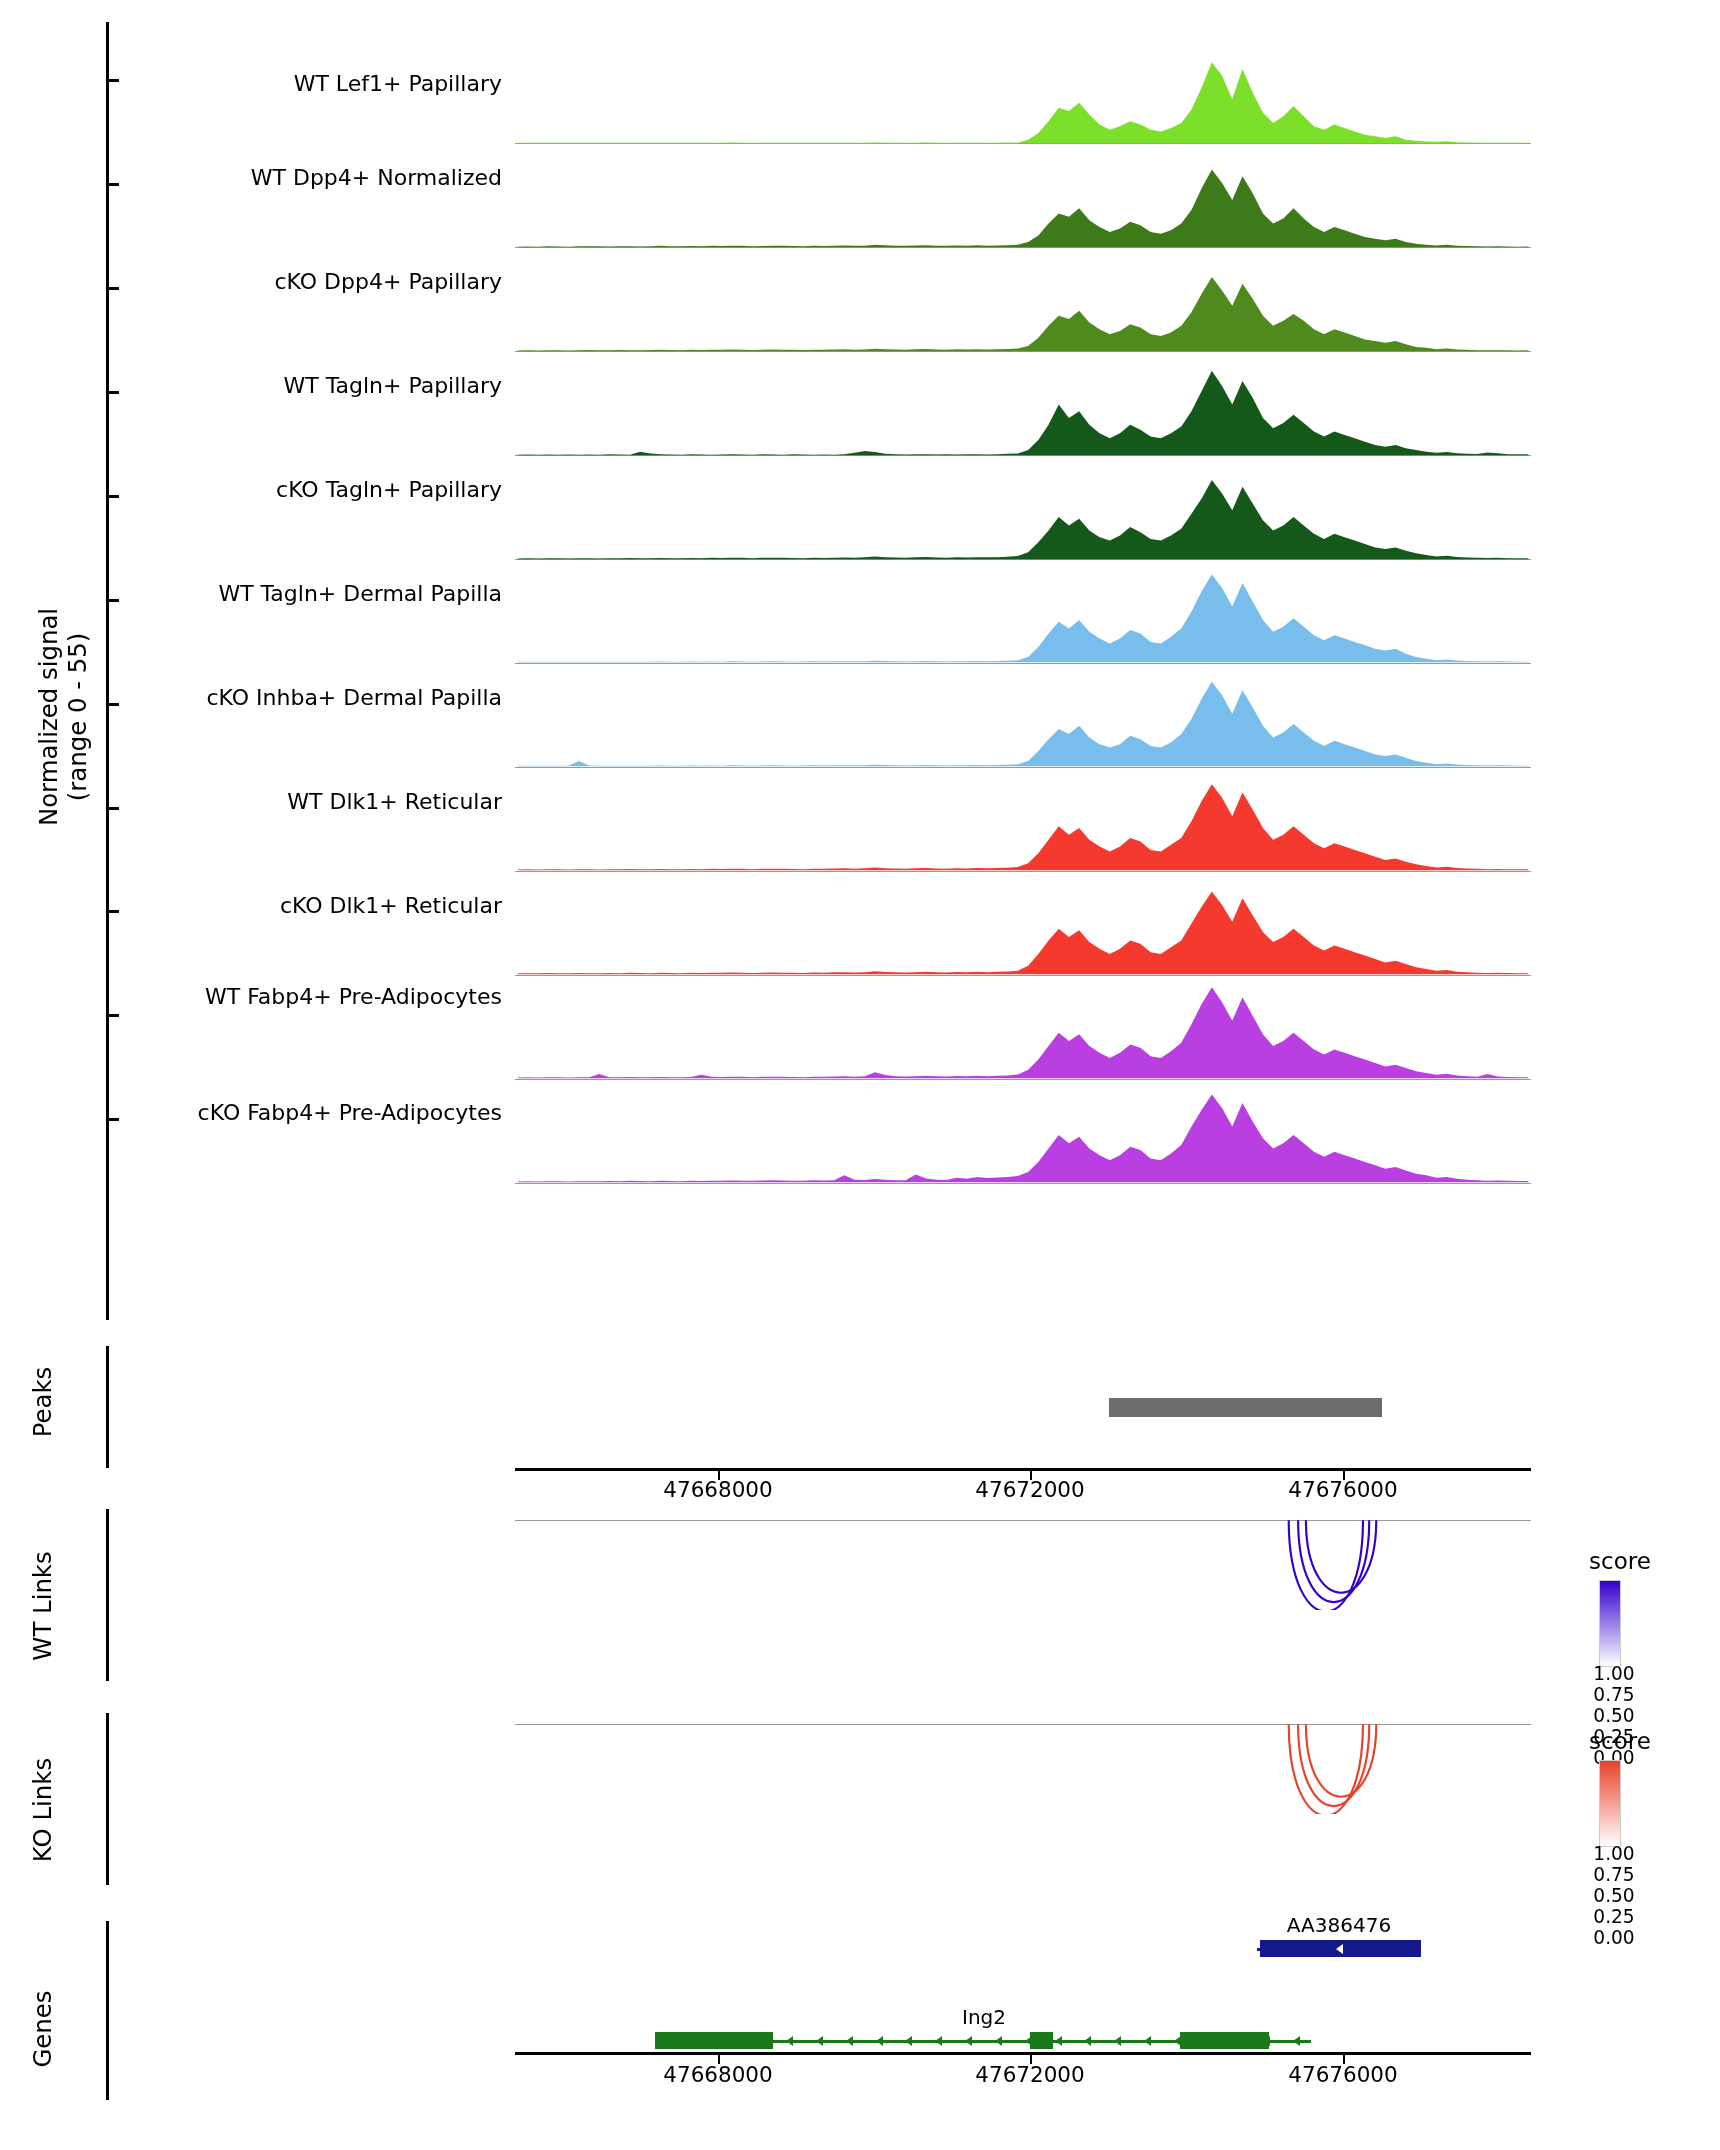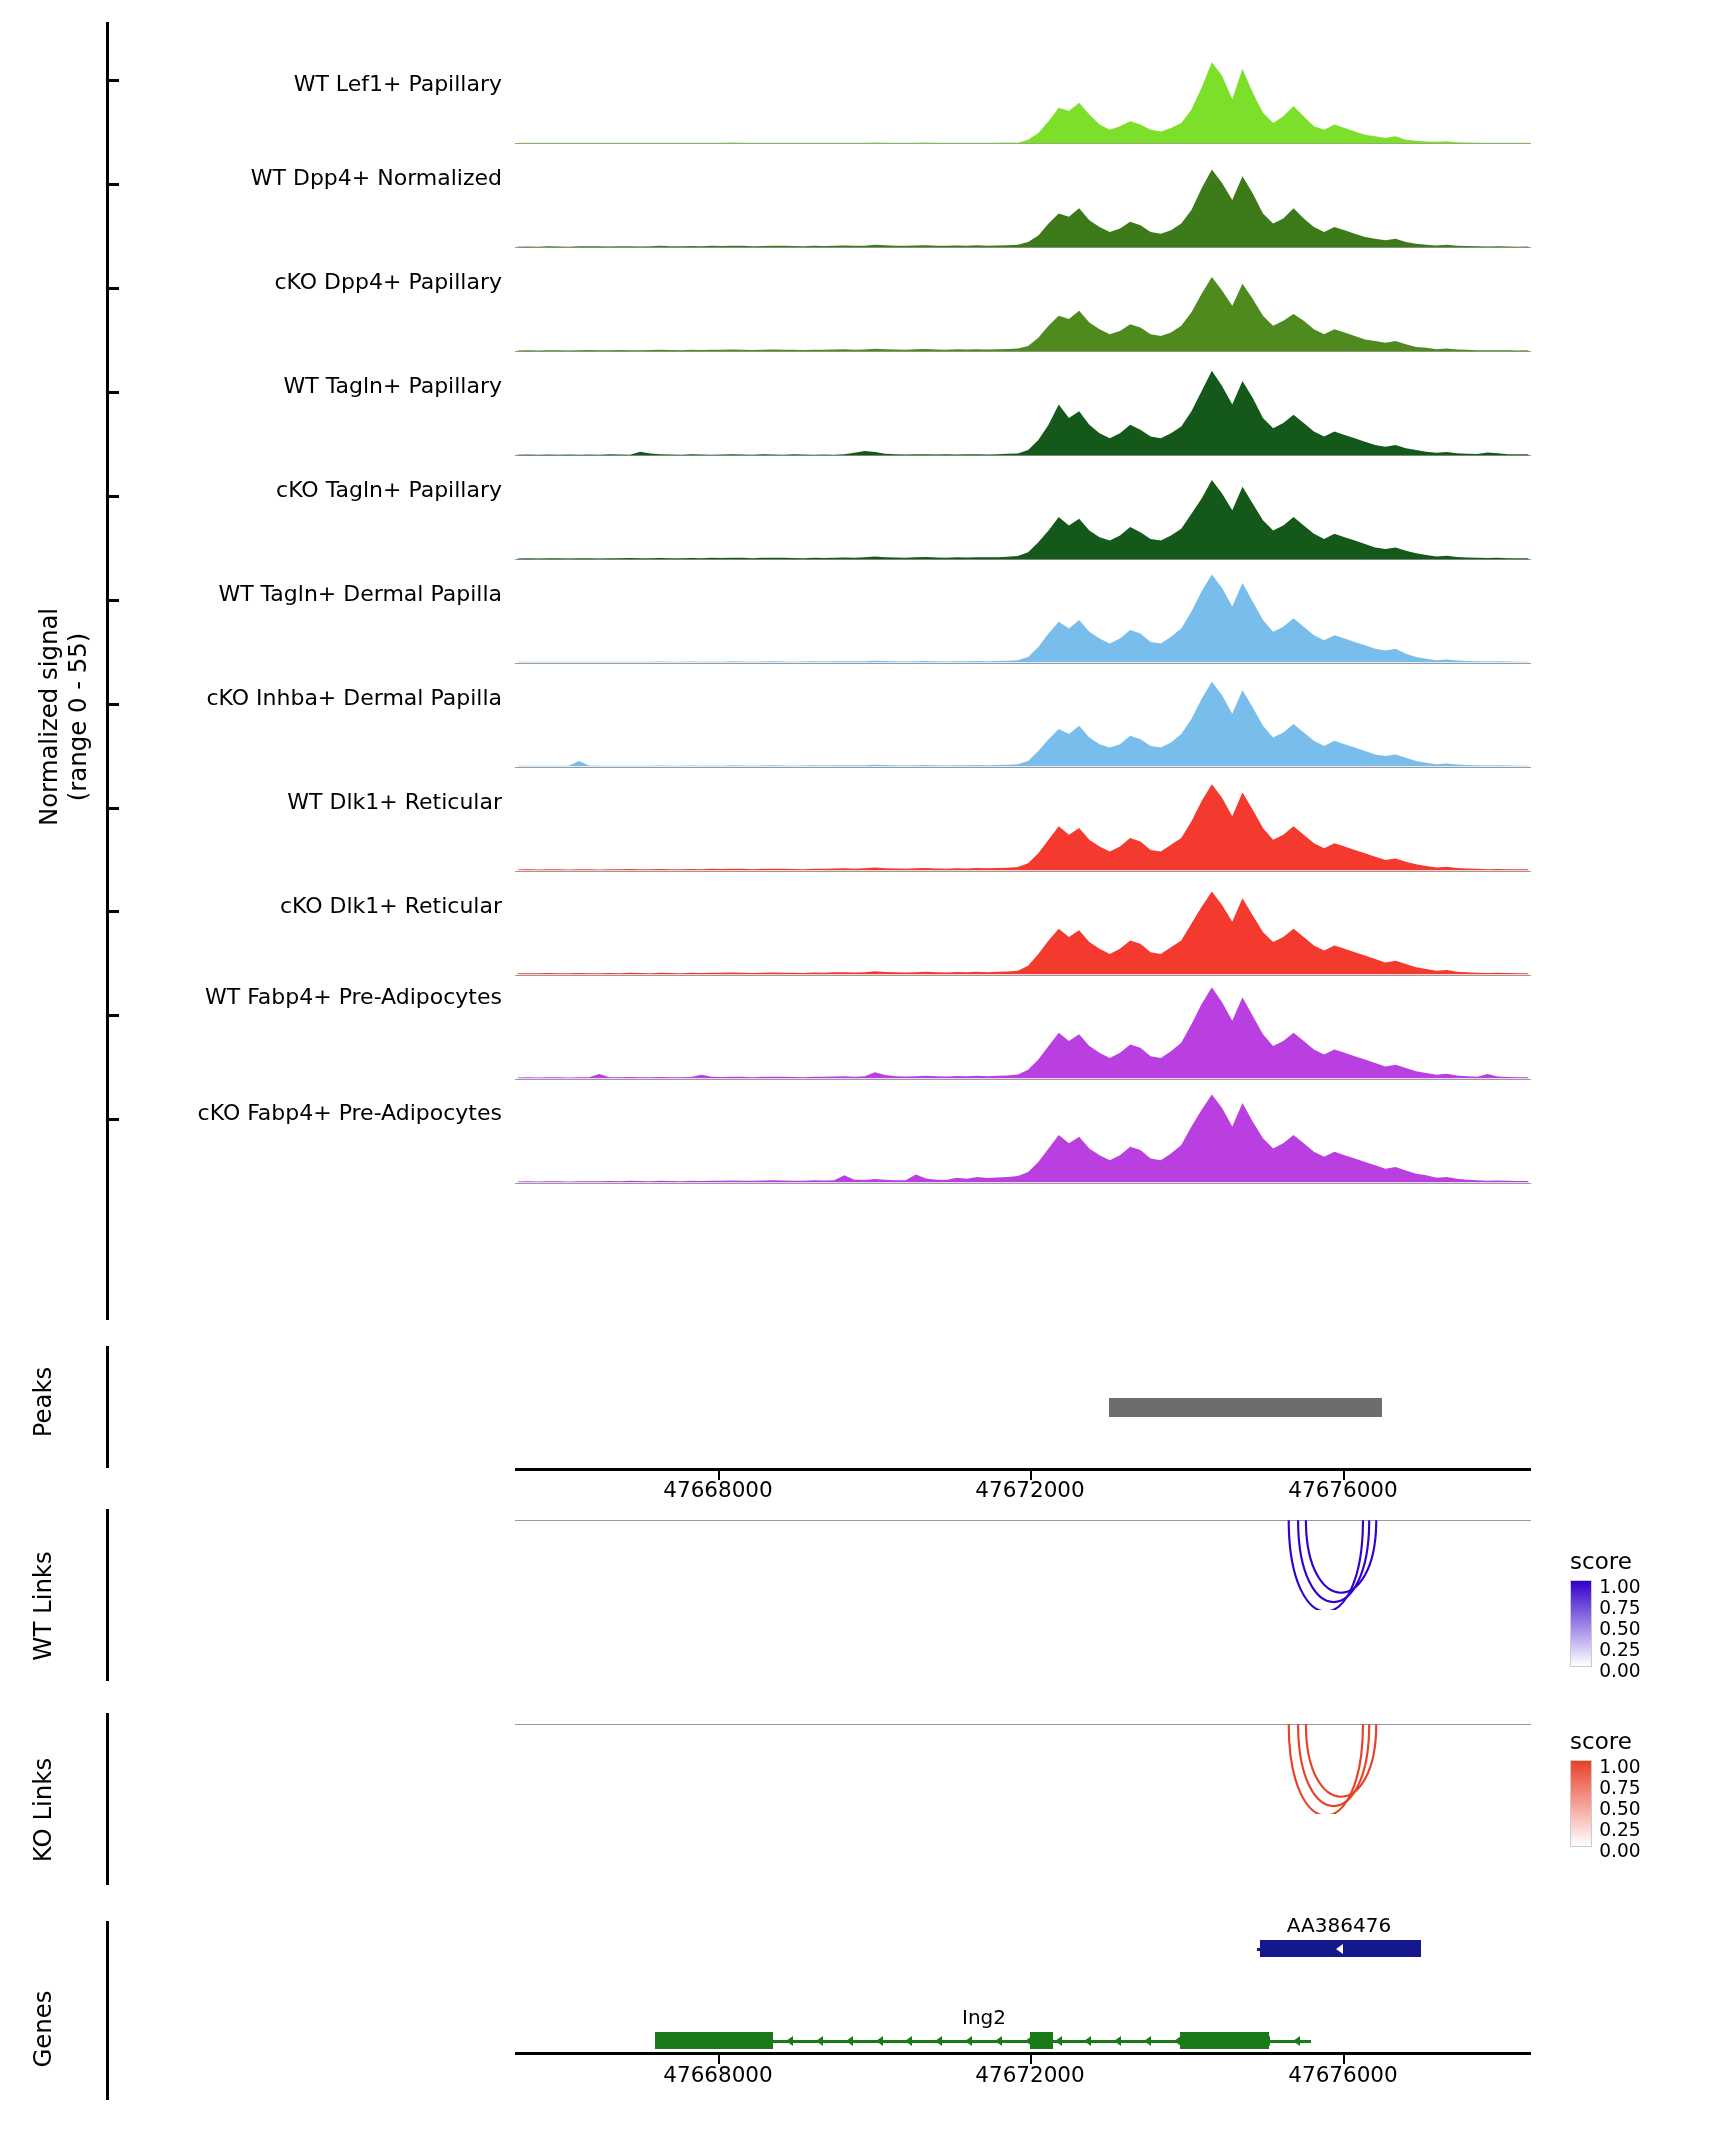--- a/index.html
+++ b/index.html
@@ -105,24 +105,25 @@
   }
 
   
   .legend {
     position: absolute;
   }
   .legend-title {
     font-size: 23px;
     margin-bottom: 5.7px;
     white-space: nowrap;
+    margin-left: 19px;
   }
   .legend-body {
     display: flex;
-    flex-direction: row;
+    flex-direction: column;
     align-items: center;
   }
   .legend-bar {
     width: 20px;
     height: 85px;
     border: 0.7px solid #cccccc;
   }
   .legend-ticks {
     display: flex;
     flex-direction: column;

